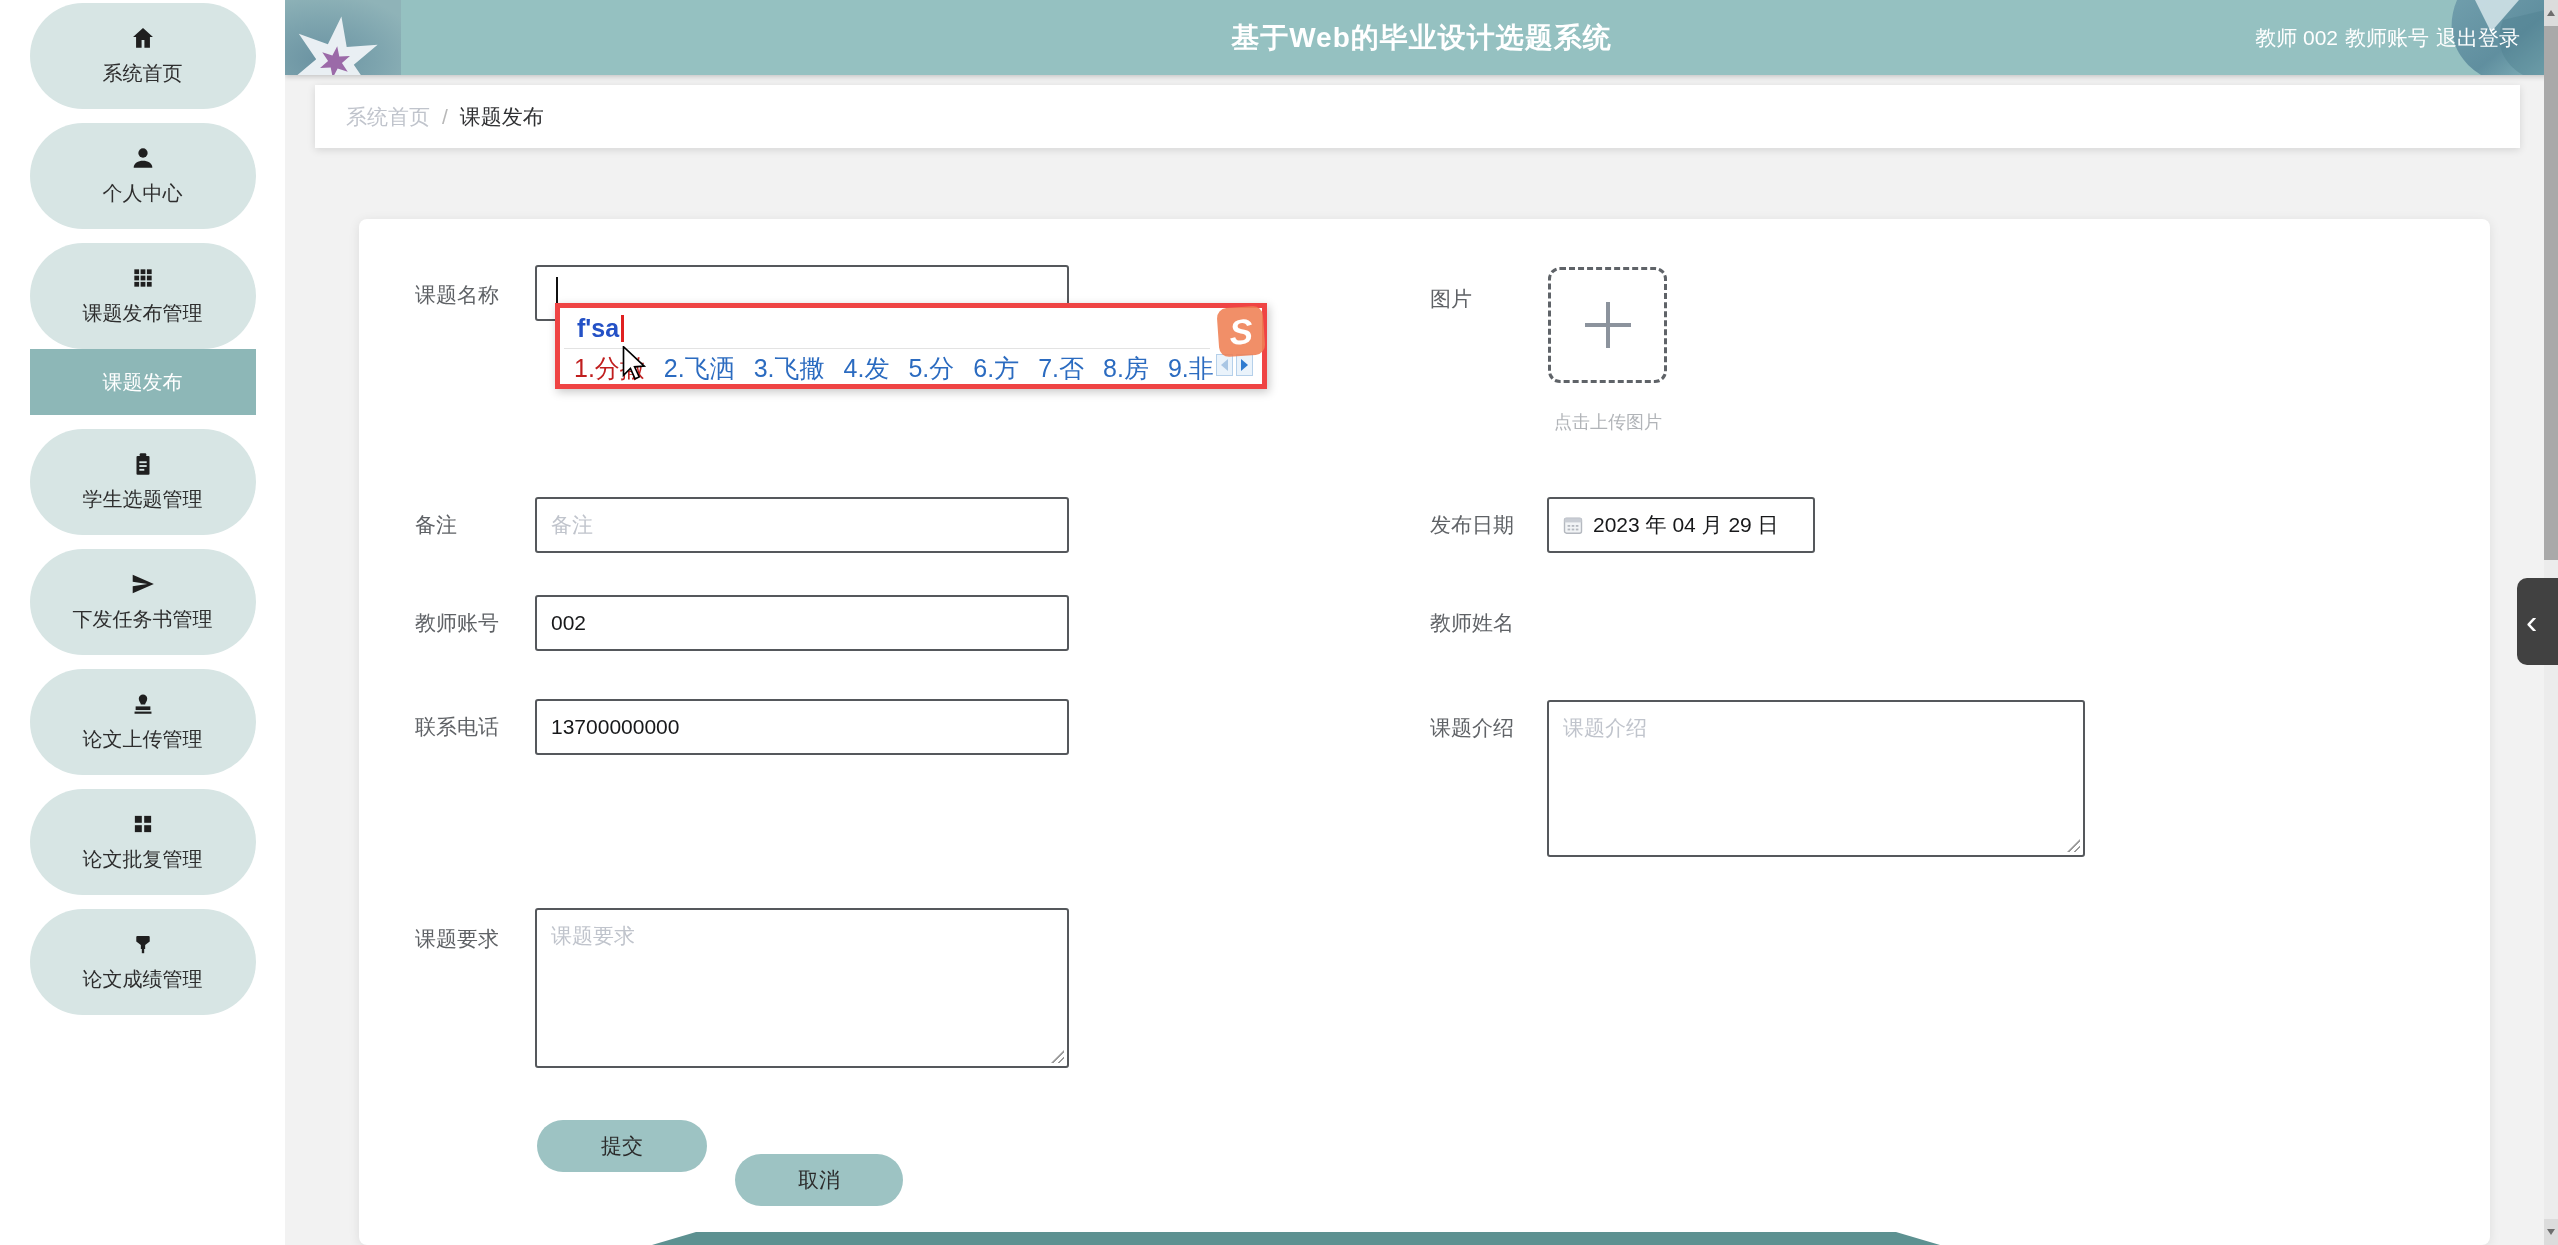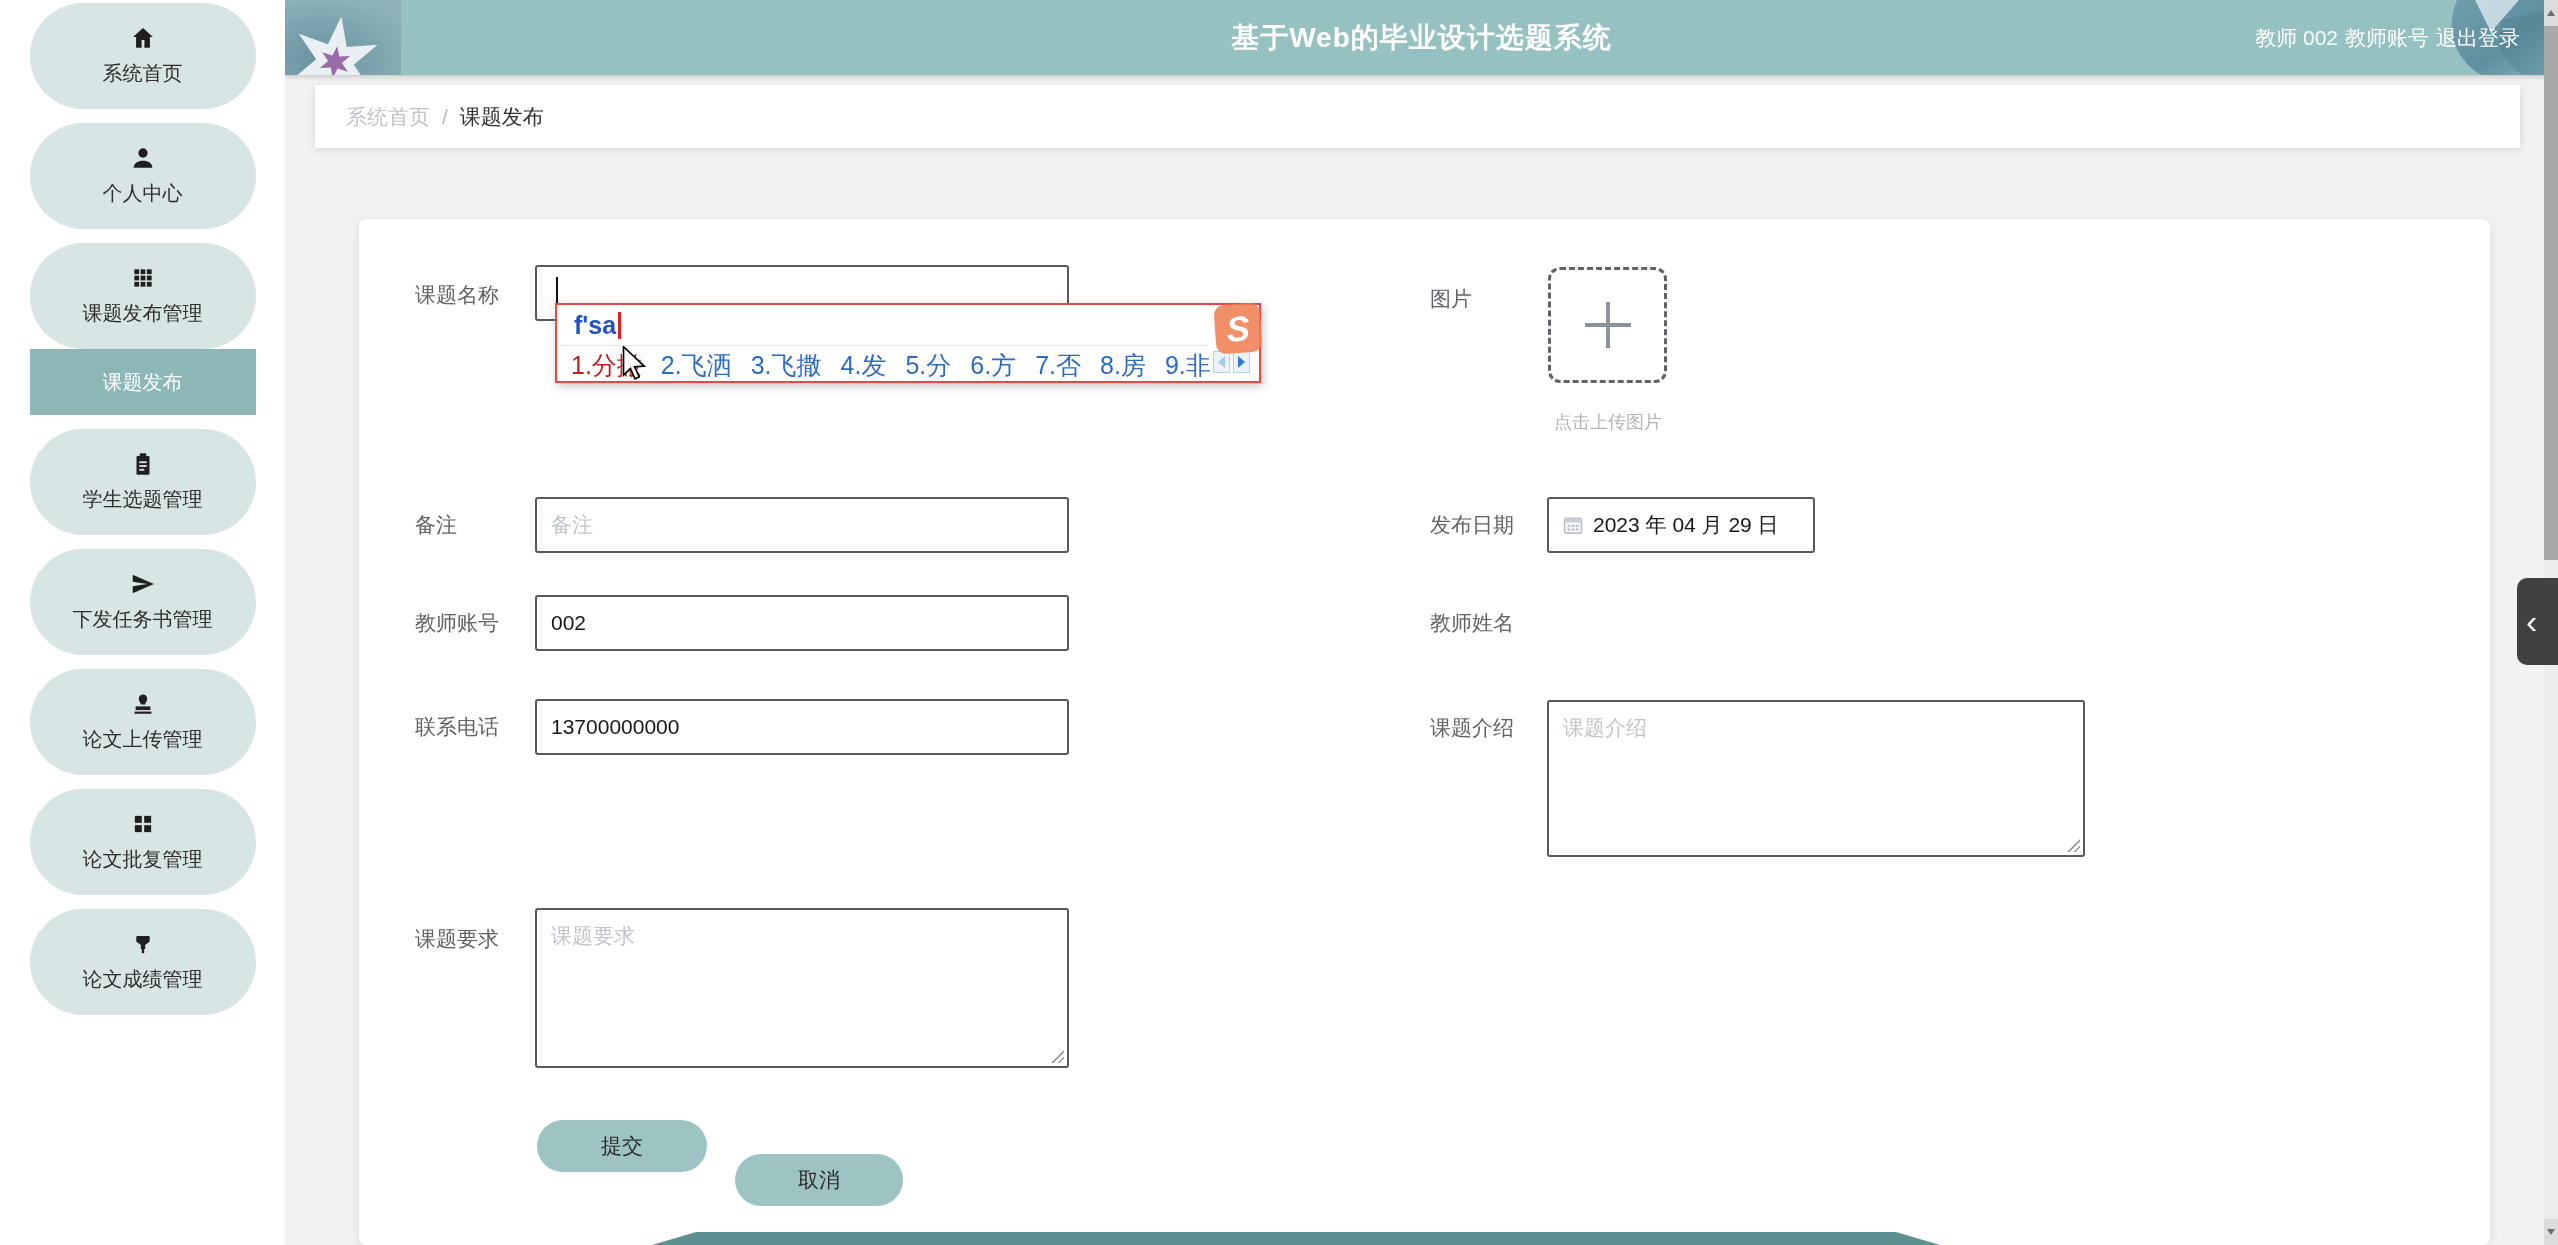--- a/index.html
+++ b/index.html
@@ -60,21 +60,21 @@
   .plus-v{position:absolute;left:50%;top:50%;width:4px;height:46px;margin:-23px 0 0 -2px;background:#8c939d;}
   .upload-hint{position:absolute;left:1540px;top:410px;width:136px;text-align:center;font-size:18px;color:#b1b4b8;z-index:3;}
 
   
   .btn{position:absolute;height:52px;border-radius:26px;background:#9dc3c3;display:flex;align-items:center;
        justify-content:center;font-size:21px;color:#2b2b2b;cursor:pointer;z-index:3;}
   .btn-submit{left:537px;top:1120px;width:170px;}
   .btn-cancel{left:735px;top:1130px;width:168px;margin-top:24px;}
 
   
-  .ime{position:absolute;left:555px;top:303px;width:702px;height:76px;background:#fff;border:2px solid #ef4444;
+  .ime{position:absolute;left:555px;top:303px;width:702px;height:76px;background:#fff;border:5px solid #ef4444;
        box-shadow:2px 3px 9px rgba(0,0,0,.22);z-index:30;}
   .ime-comp{position:absolute;left:17px;top:6px;font-size:25px;font-weight:bold;color:#2451c6;display:flex;align-items:center;}
   .ime-caret{display:inline-block;width:3px;height:27px;background:#e02020;margin-left:2px;}
   .ime-divider{position:absolute;left:4px;right:52px;top:40px;height:1px;background:#e3e3e3;}
   .ime-cands{position:absolute;left:14px;top:44px;display:flex;gap:19px;font-size:25px;color:#2b6bc0;white-space:nowrap;}
   .cand{cursor:pointer;}
   .cand.active{color:#c01e1e;}
   .ime-pager{position:absolute;right:9px;top:46px;display:flex;gap:3px;}
   .pager-btn{width:17px;height:22px;border:1px solid #b5d0ea;background:#eaf3fb;display:flex;align-items:center;
              justify-content:center;cursor:pointer;box-sizing:border-box;}

